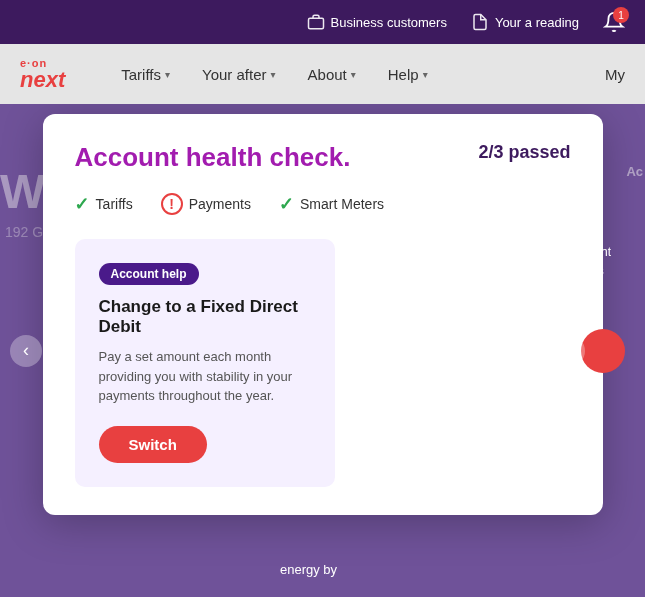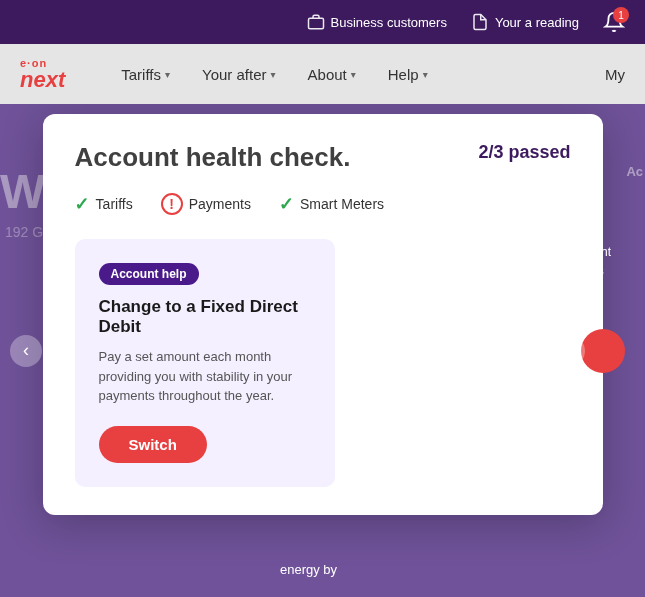--- a/index.html
+++ b/index.html
@@ -150,21 +150,21 @@
       padding: 28px 32px;
       box-shadow: 0 8px 40px rgba(0,0,0,0.25);
     }
     .health-header {
       display: flex;
       justify-content: space-between;
       align-items: flex-start;
       margin-bottom: 20px;
     }
     .health-title {
-      color: #404040;
+      color: #a21caf;
       font-size: 26px;
       font-weight: 800;
     }
     .health-score {
       color: #3d1a5e;
       font-size: 18px;
       font-weight: 700;
     }
 
     

